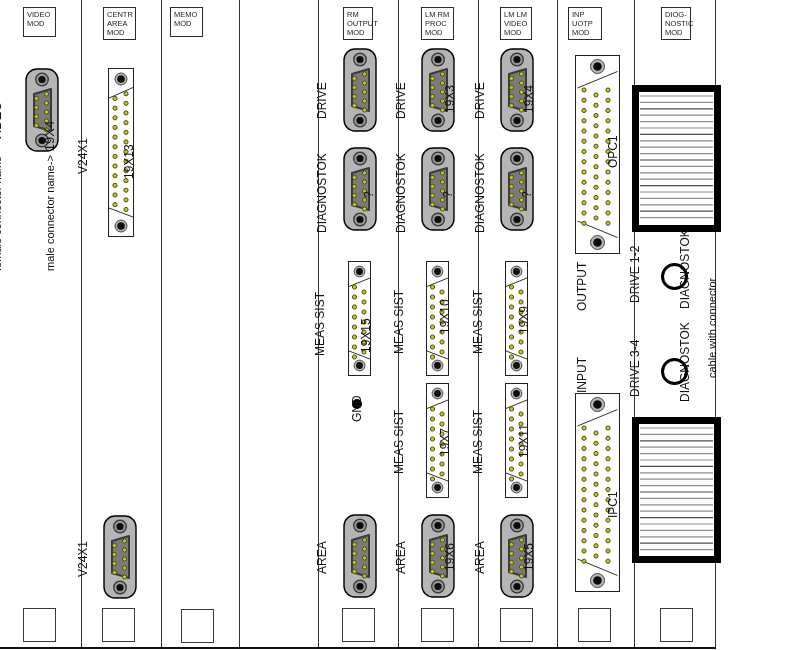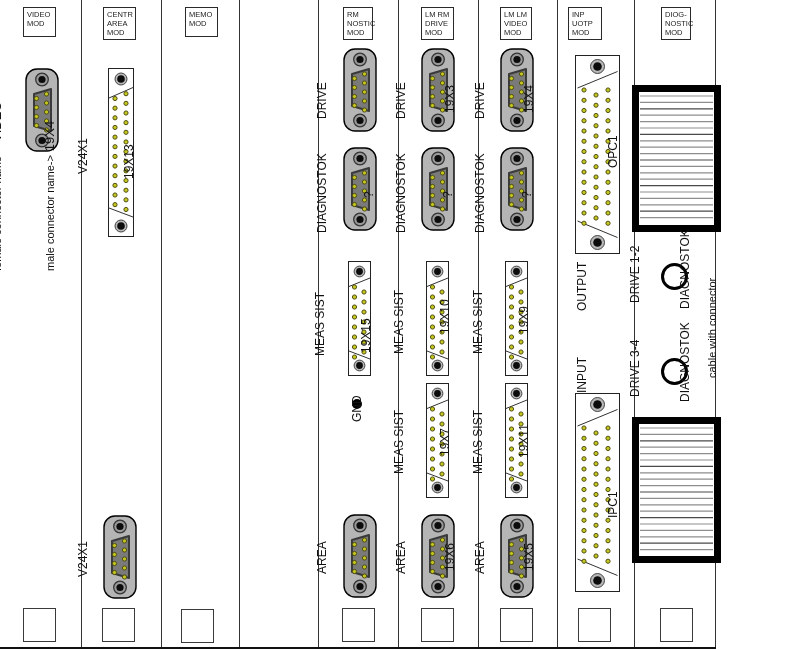--- a/index.html
+++ b/index.html
@@ -41,27 +41,27 @@
   <div class="vline" style="left:557px"></div>
   <div class="vline" style="left:634px"></div>
   <div class="vline" style="left:715px"></div>
   <div class="hline"></div>
 
   <div class="mbox" style="left:23px;top:7px;width:33px;height:30px">VIDEO
 MOD</div>
   <div class="mbox" style="left:103px;top:7px;width:33px;height:33px">CENTR
 AREA
 MOD</div>
-  <div class="mbox" style="left:185px;top:7px;width:33px;height:30px">MEMO
+  <div class="mbox" style="left:170px;top:7px;width:33px;height:30px">MEMO
 MOD</div>
   <div class="mbox" style="left:343px;top:7px;width:30px;height:33px">RM
-NOSTIC
+OUTPUT
 MOD</div>
   <div class="mbox" style="left:421px;top:7px;width:33px;height:33px">LM RM
-DRIVE
+PROC
 MOD</div>
   <div class="mbox" style="left:500px;top:7px;width:32px;height:33px">LM LM
 VIDEO
 MOD</div>
   <div class="mbox" style="left:568px;top:7px;width:34px;height:33px">INP
 UOTP
 MOD</div>
   <div class="mbox" style="left:661px;top:7px;width:30px;height:33px">DIOG-
 NOSTIC
 MOD</div>

